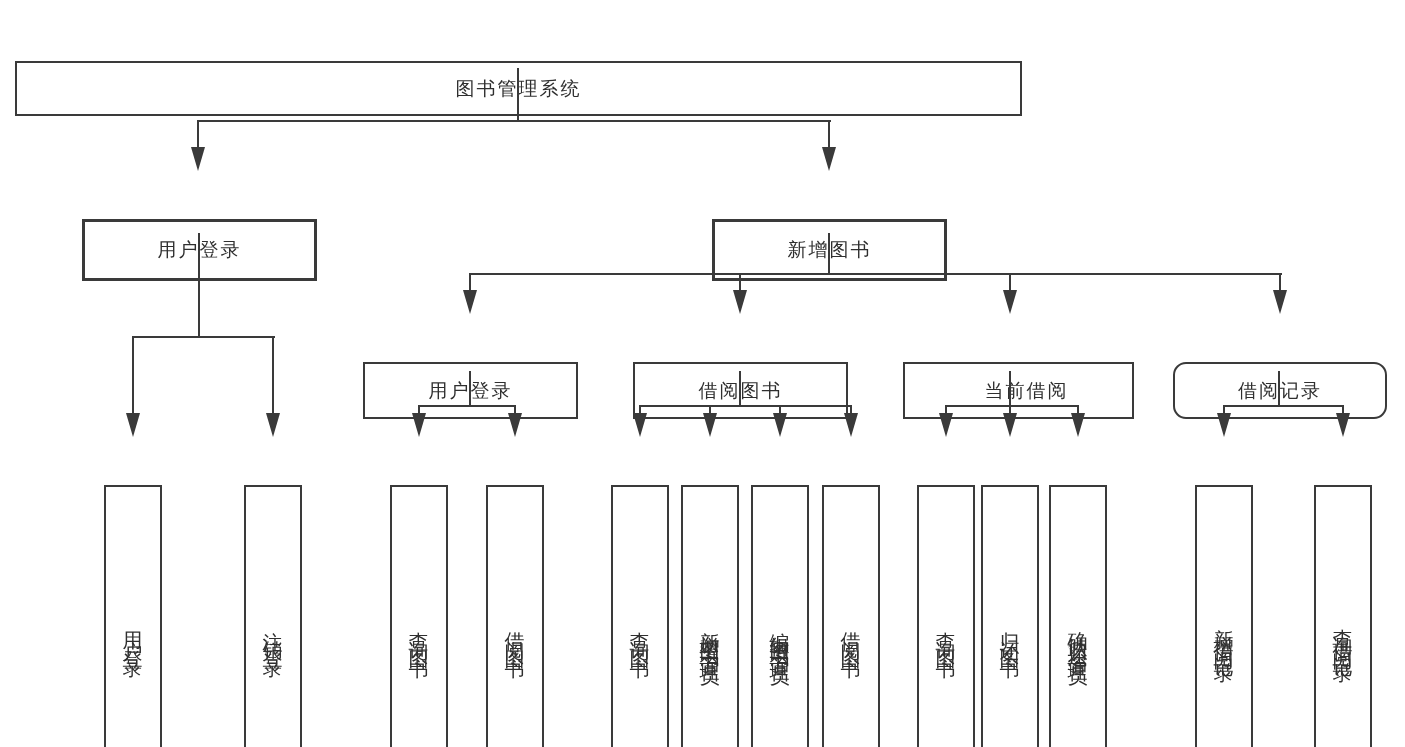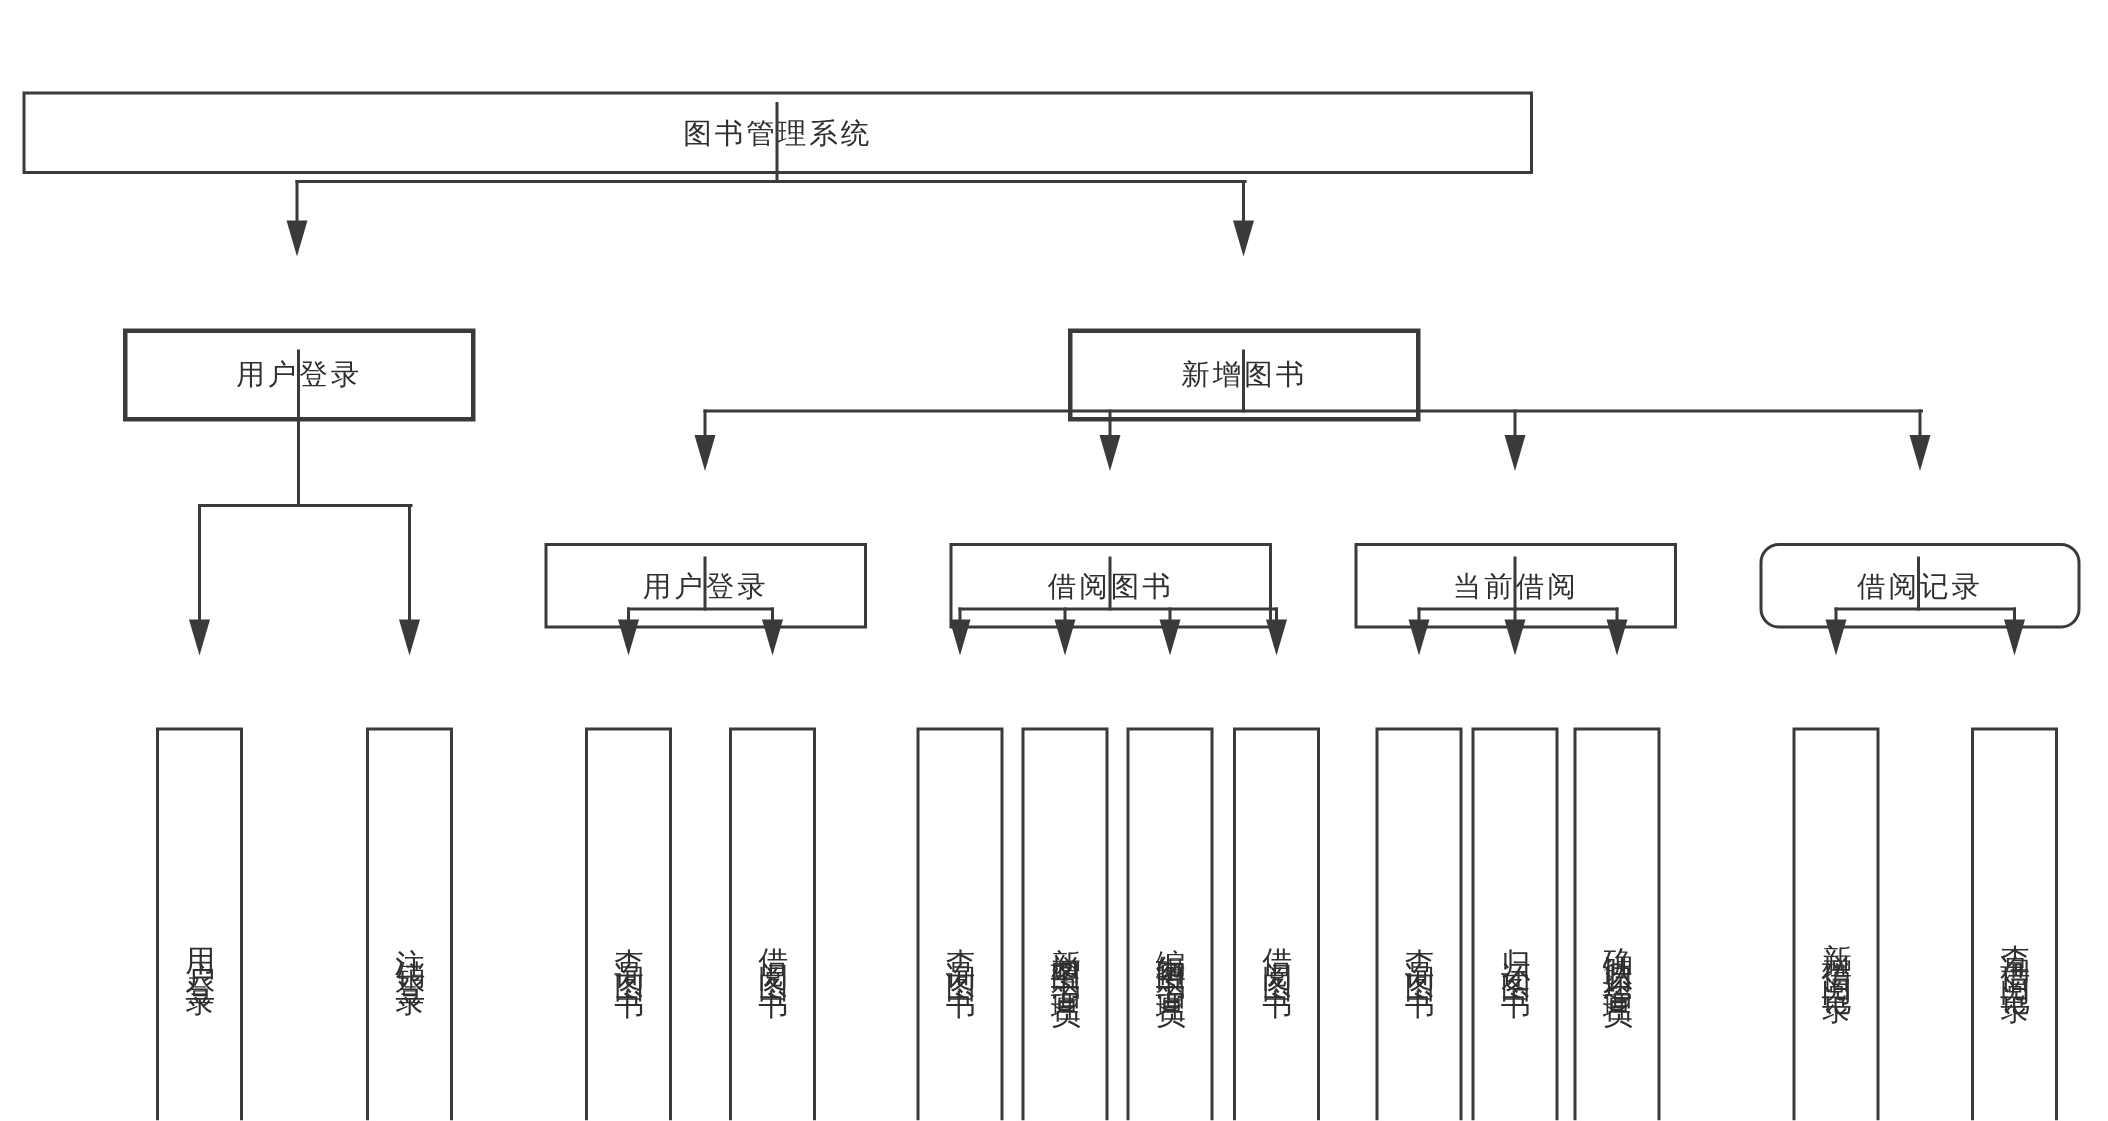--- a/index.html
+++ b/index.html
@@ -75,21 +75,21 @@
   <div class="arrow" style="left:1003px;top:290px;"></div>
   <div class="vline" style="left:1279px;top:273px;height:20px;"></div>
   <div class="arrow" style="left:1273px;top:290px;"></div>
 
   <div class="box hbox" style="left:363px;top:314px;width:211px;height:53px;">
     <span>用户登录</span>
   </div>
   <div class="box hbox" style="left:633px;top:314px;width:211px;height:53px;">
     <span>借阅图书</span>
   </div>
-  <div class="box hbox" style="left:903px;top:314px;width:211px;height:53px;">
+  <div class="box hbox" style="left:903px;top:314px;width:211px;height:53px;padding-left:16px;">
     <span>当前借阅</span>
   </div>
   <div class="box hbox" style="left:1173px;top:314px;width:210px;height:53px;border-radius:13px;">
     <span>借阅记录</span>
   </div>
 
   <div class="vline" style="left:469px;top:371px;height:36px;"></div>
   <div class="hline" style="left:418px;top:405px;width:98px;"></div>
   <div class="vline" style="left:418px;top:405px;height:12px;"></div>
   <div class="arrow" style="left:412px;top:413px;"></div>

